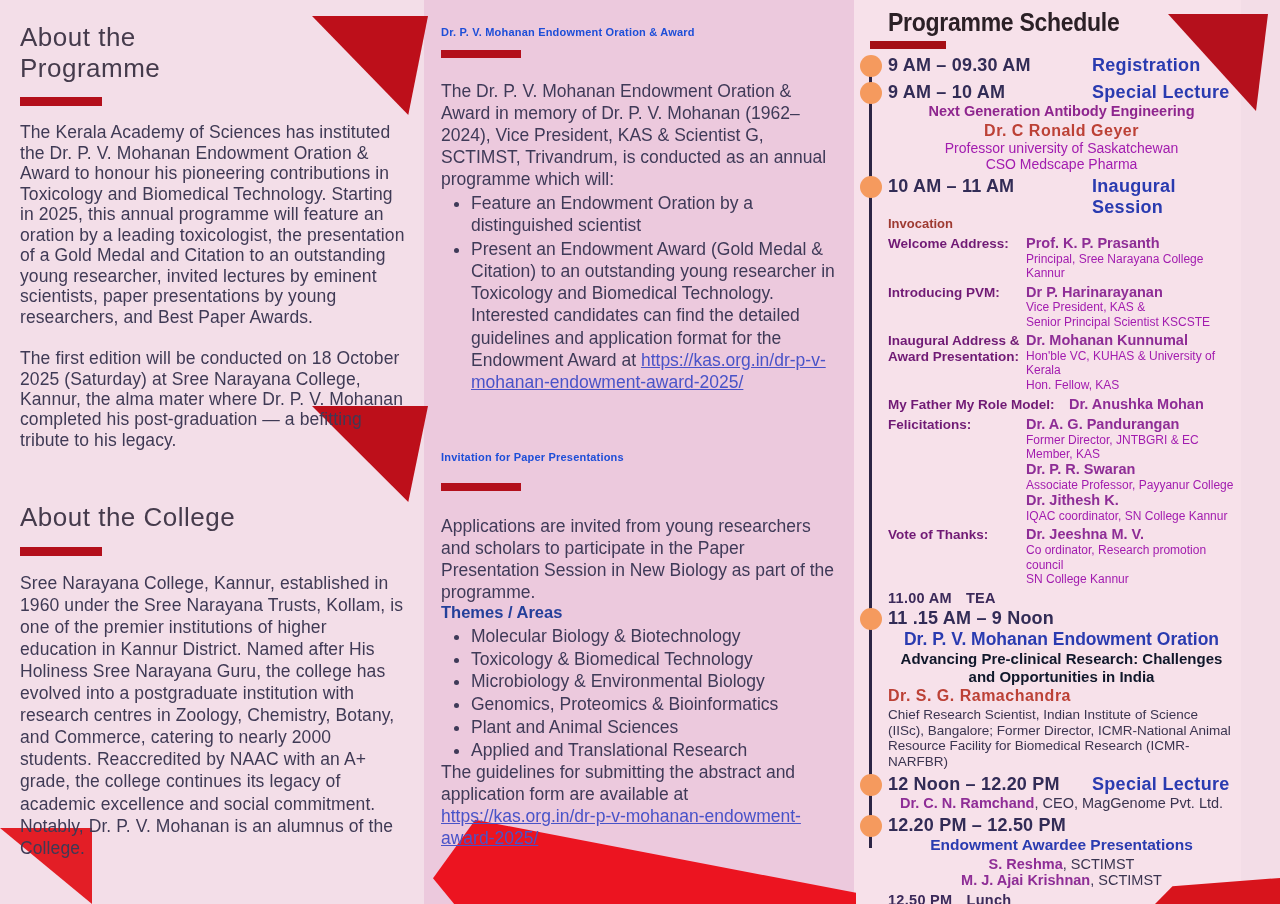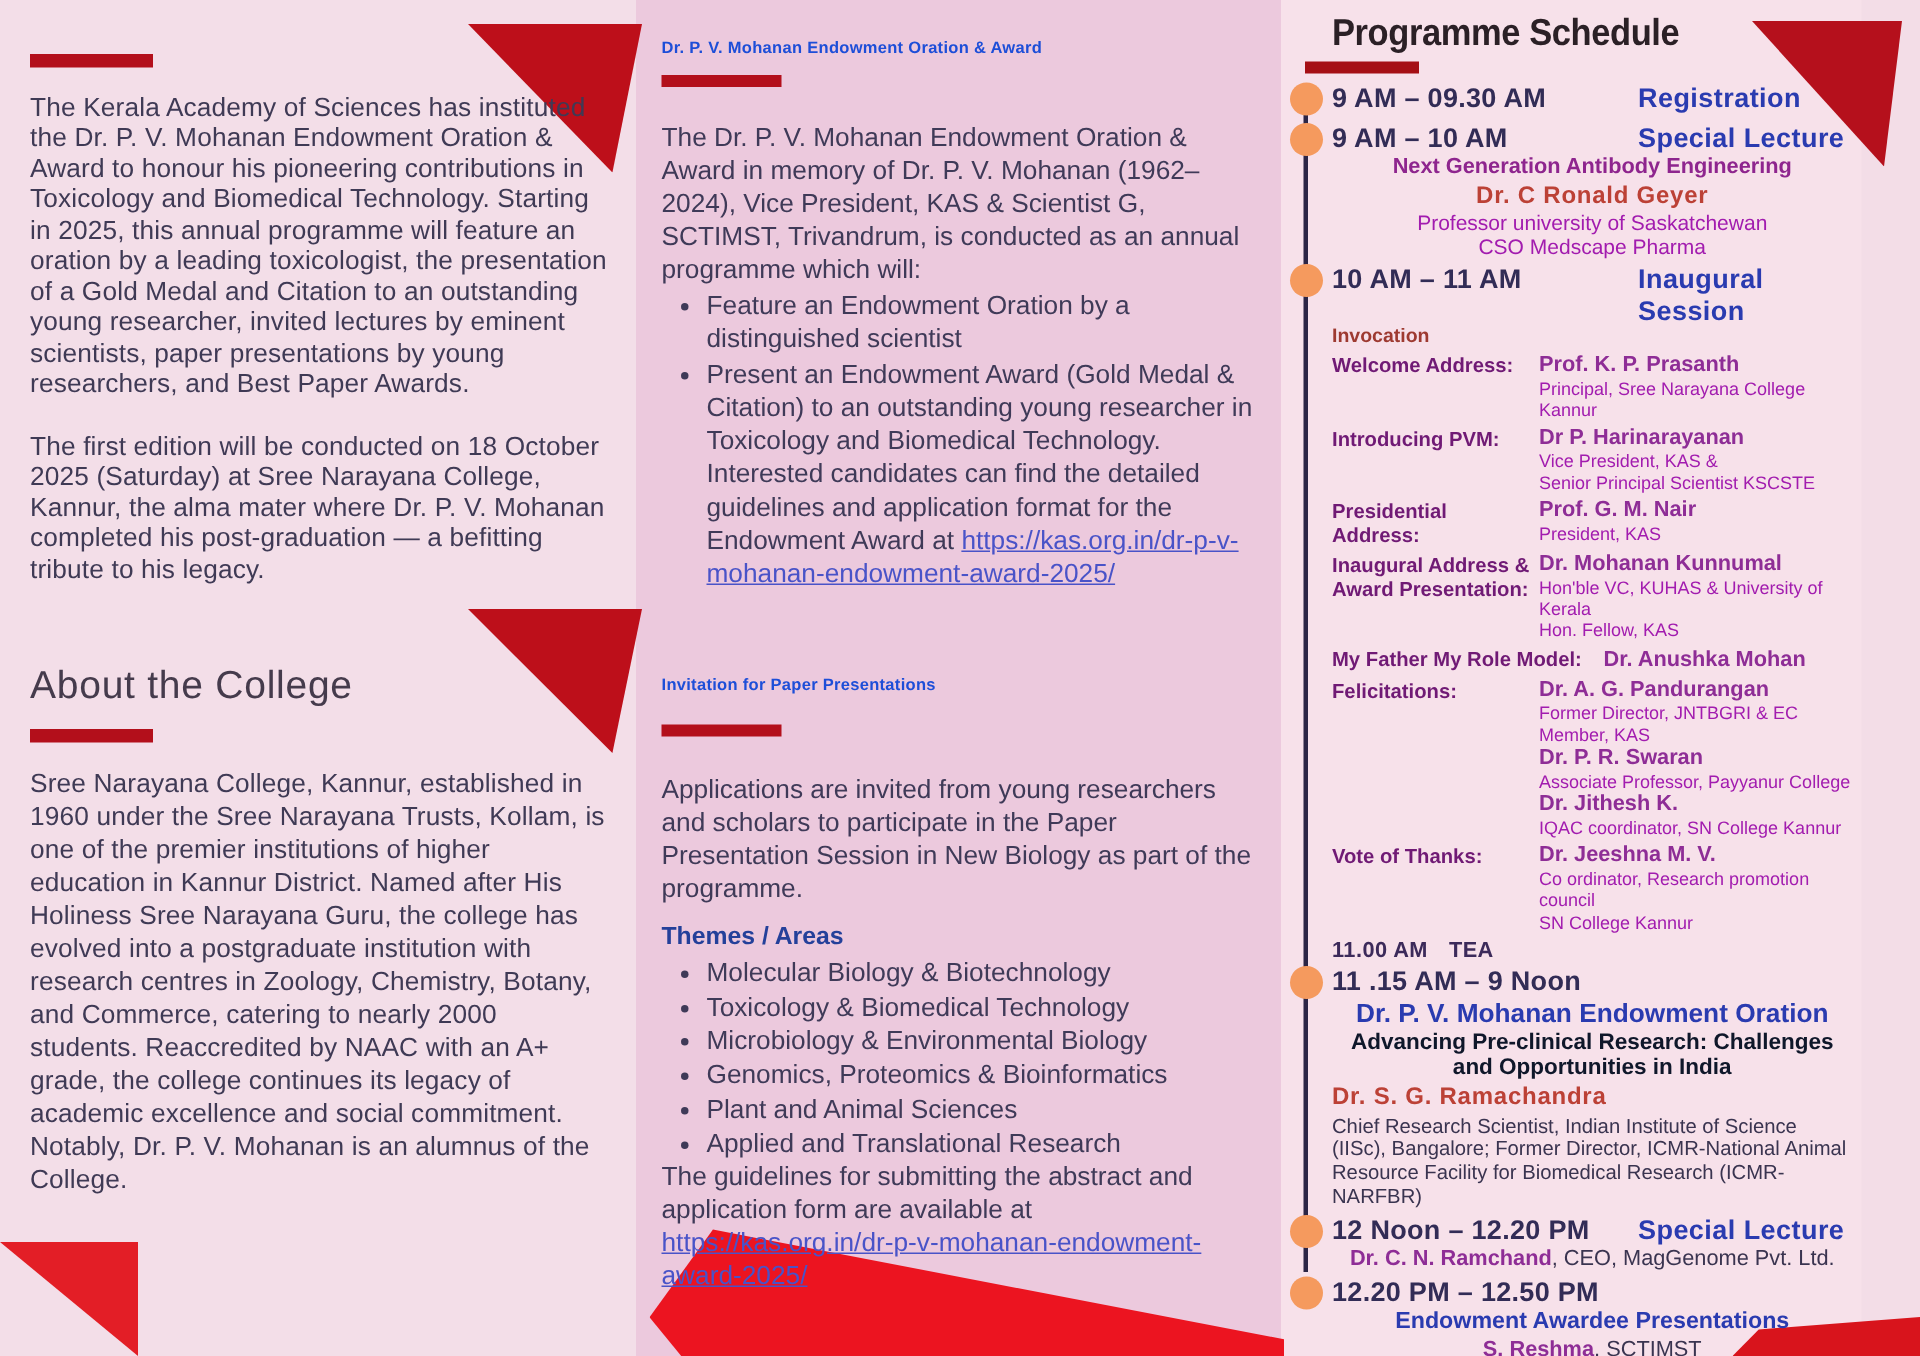--- a/index.html
+++ b/index.html
@@ -35,21 +35,21 @@
   
   .col-mid .col-inner { padding:26px 14px 0 17px; color:#3f3a58; }
   .h-mid { font-size:11px; font-weight:700; color:#1d4ed8; letter-spacing:.2px; }
   .col-mid .redbar { width:80px; height:8px; margin:12px 0 22px 0; }
   .mbody { font-size:17.5px; line-height:1.26; }
   ul.mlist { margin:2px 0 0 0; padding-left:30px; }
   ul.mlist li { font-size:17.5px; line-height:1.26; margin-top:2px; }
   a.doclink { color:#4953c8; text-decoration:underline; }
   .sec-invite { margin-top:58px; }
   .sec-invite .redbar { margin:20px 0 24px 0; }
-  .themes-title { color:#24409a; font-weight:700; font-size:16.5px; margin-top:12px; }
+  .themes-title { color:#24409a; font-weight:700; font-size:16.5px; margin-top:0; }
   ul.themes { margin:3px 0 0 0; padding-left:30px; }
   ul.themes li { font-size:17.5px; line-height:1.3; }
 
   
   .col-right .col-inner { padding:8px 6px 0 34px; }
   .sched-title { font-size:25px; font-weight:700; color:#2b2026; letter-spacing:-.3px; transform:scaleX(.92); transform-origin:left; }
   .sched-redbar { width:76px; height:8px; background:#a50f15; margin:4px 0 6px -18px; }
   .tl-line { position:absolute; left:15px; top:70px; height:778px; width:3px; background:#2c2545; z-index:1; }
   .block { position:relative; z-index:4; }
   .dot { position:absolute; left:-28px; top:0; width:22px; height:22px; border-radius:50%; background:#f59a5e; }
@@ -78,20 +78,21 @@
   .desc { font-size:13.5px; color:#3a3450; line-height:1.17; }
   .mt2{margin-top:2px;} .mt4{margin-top:4px;} .mt6{margin-top:6px;}
 </style>
 </head>
 <body>
 
 <div class="page">
 
   <div class="col-left">
     <div class="col-inner">
+      <div class="h-left w2">About the Programme</div>
       <div class="redbar"></div>
       <div class="lbody">The Kerala Academy of Sciences has instituted the Dr. P. V. Mohanan Endowment Oration &amp; Award to honour his pioneering contributions in Toxicology and Biomedical Technology. Starting in 2025, this annual programme will feature an oration by a leading toxicologist, the presentation of a Gold Medal and Citation to an outstanding young researcher, invited lectures by eminent scientists, paper presentations by young researchers, and Best Paper Awards.</div>
       <div class="lbody">The first edition will be conducted on 18 October 2025 (Saturday) at  Sree Narayana College, Kannur, the alma mater where Dr. P. V. Mohanan completed his post-graduation — a befitting tribute to his legacy.</div>
       <div class="sec-college">
         <div class="h-left">About the College</div>
         <div class="redbar"></div>
         <div class="lbody loose">Sree Narayana College, Kannur, established in 1960 under the Sree Narayana Trusts, Kollam, is one of the premier institutions of higher education in Kannur District. Named after His Holiness Sree Narayana Guru, the college has evolved into a postgraduate institution with research centres in Zoology, Chemistry, Botany, and Commerce, catering to nearly 2000 students. Reaccredited by NAAC with an A+ grade, the college continues its legacy of academic excellence and social commitment. Notably, Dr. P. V. Mohanan is an alumnus of the College.</div>
       </div>
     </div>
   </div>
@@ -168,27 +169,20 @@
         </div>
         <div class="entry">
           <div class="entry-label">Introducing PVM:</div>
           <div class="entry-content">
             <div class="p-name">Dr P. Harinarayanan</div>
             <div class="p-role">Vice President, KAS &amp;</div>
             <div class="p-role">Senior Principal Scientist KSCSTE</div>
           </div>
         </div>
         <div class="entry">
-          <div class="entry-label">Presidential Address:</div>
-          <div class="entry-content">
-            <div class="p-name">Prof. G. M. Nair</div>
-            <div class="p-role">President, KAS</div>
-          </div>
-        </div>
-        <div class="entry">
           <div class="entry-label">Inaugural Address &amp; Award Presentation:</div>
           <div class="entry-content">
             <div class="p-name">Dr. Mohanan Kunnumal</div>
             <div class="p-role">Hon'ble VC, KUHAS &amp; University of Kerala</div>
             <div class="p-role">Hon. Fellow, KAS</div>
           </div>
         </div>
         <div class="entry wide">
           <div class="entry-label">My Father My Role Model:</div>
           <div class="entry-content">

